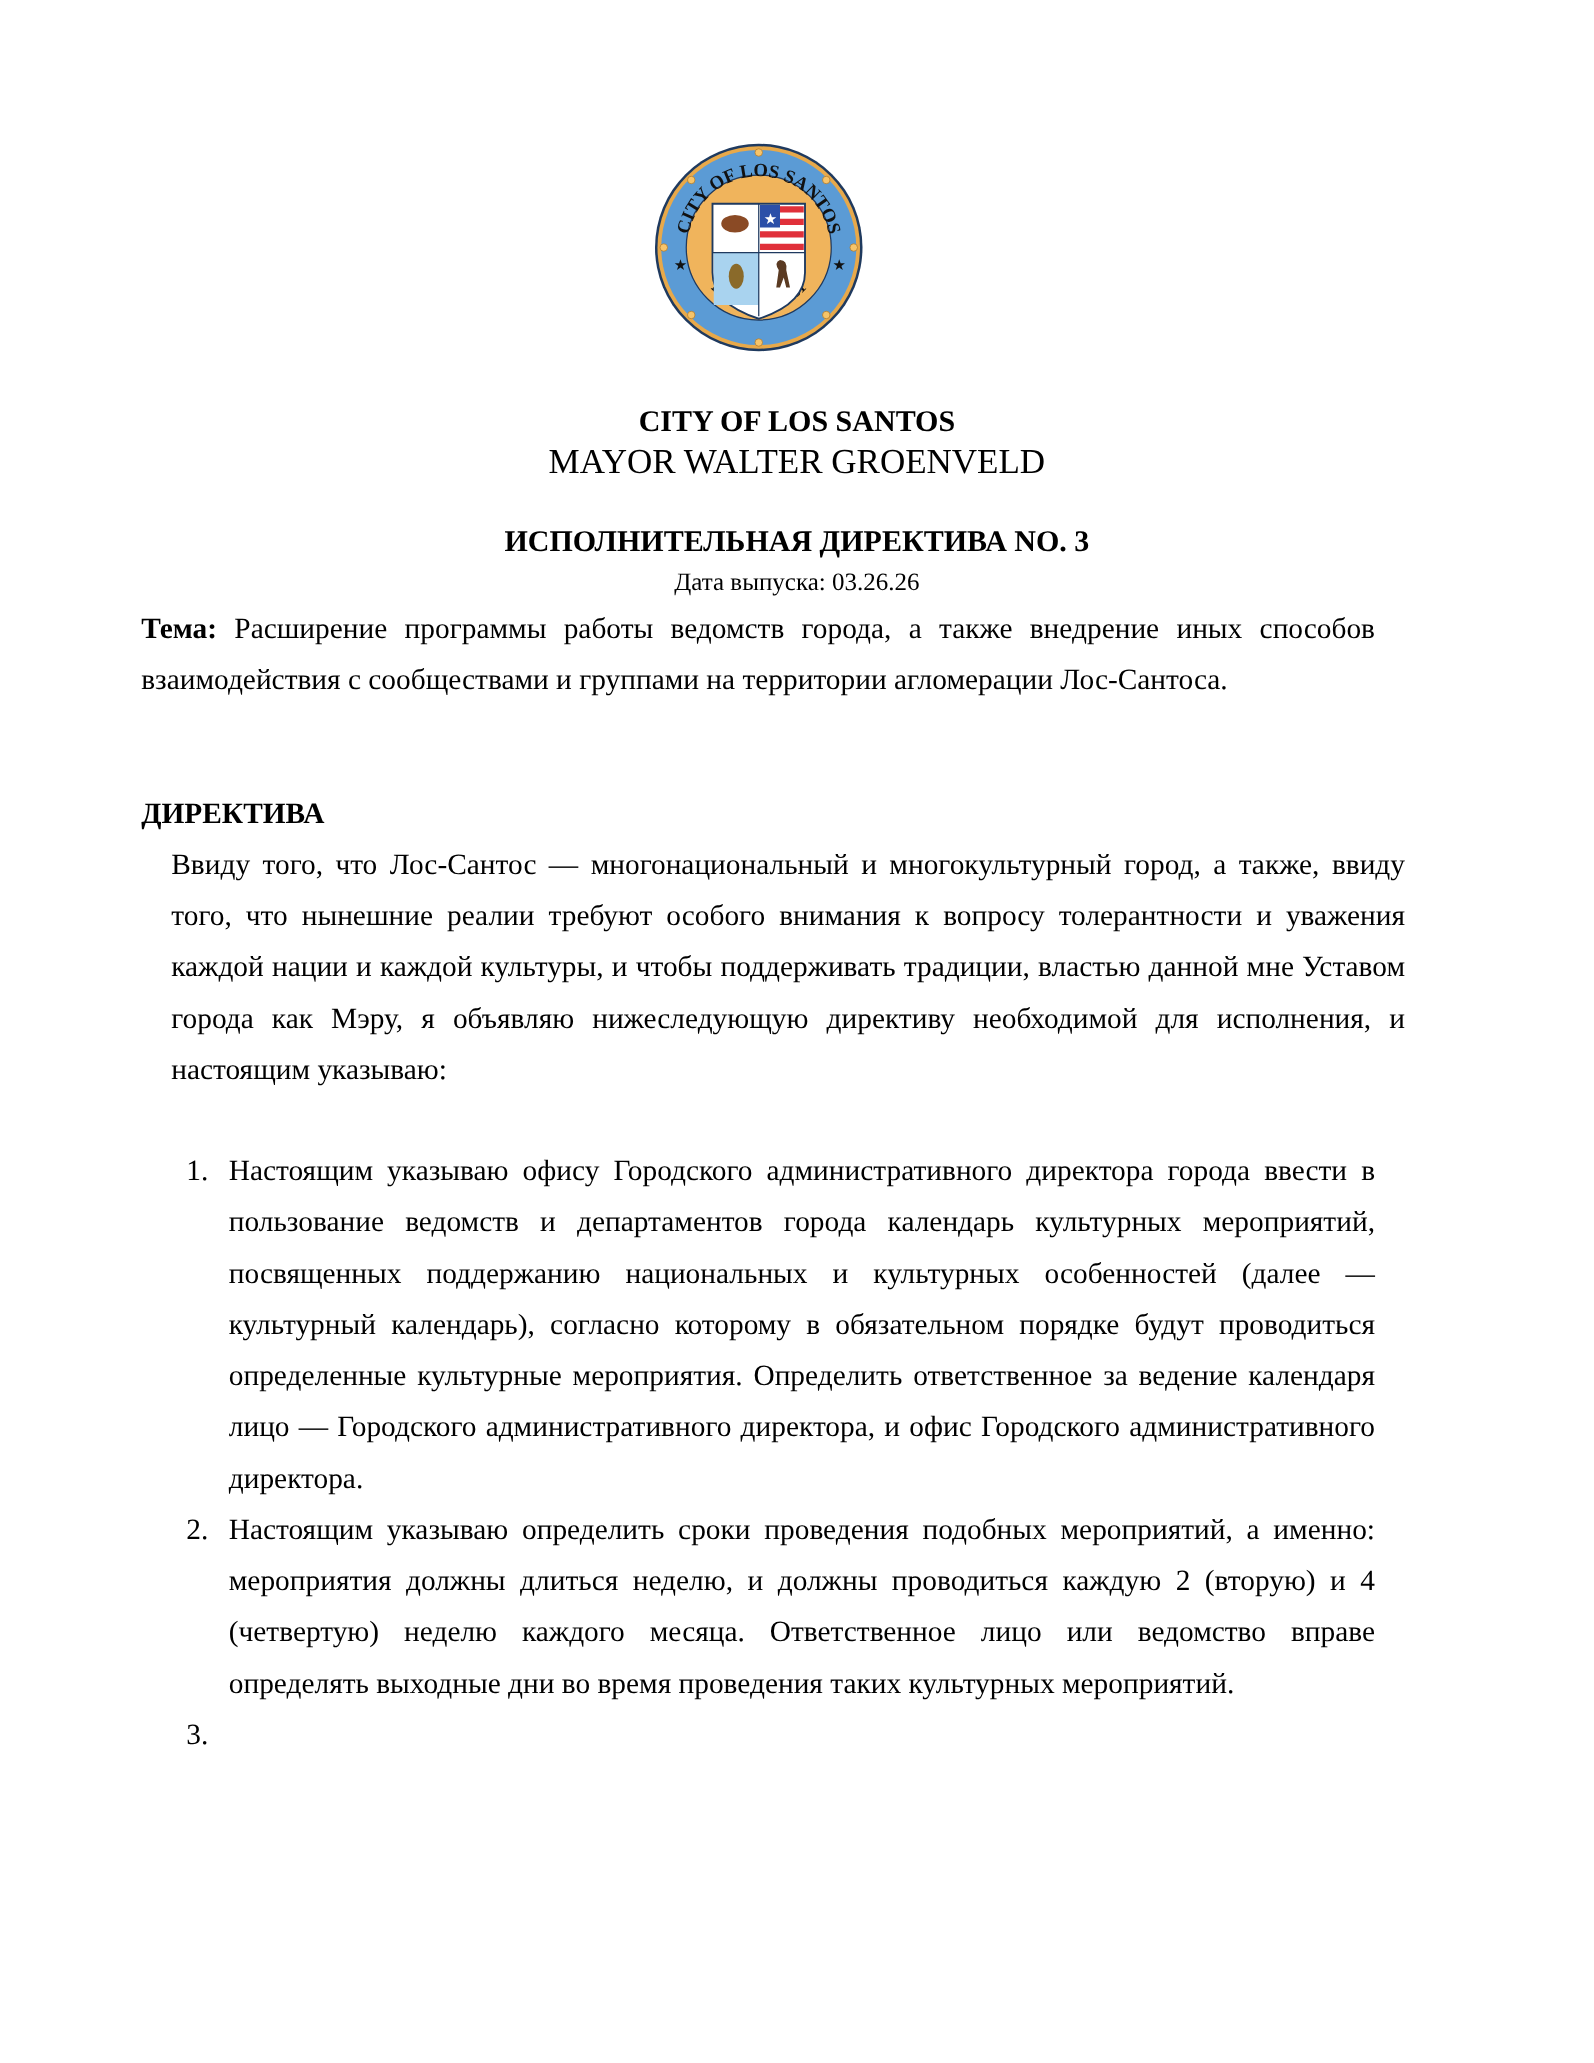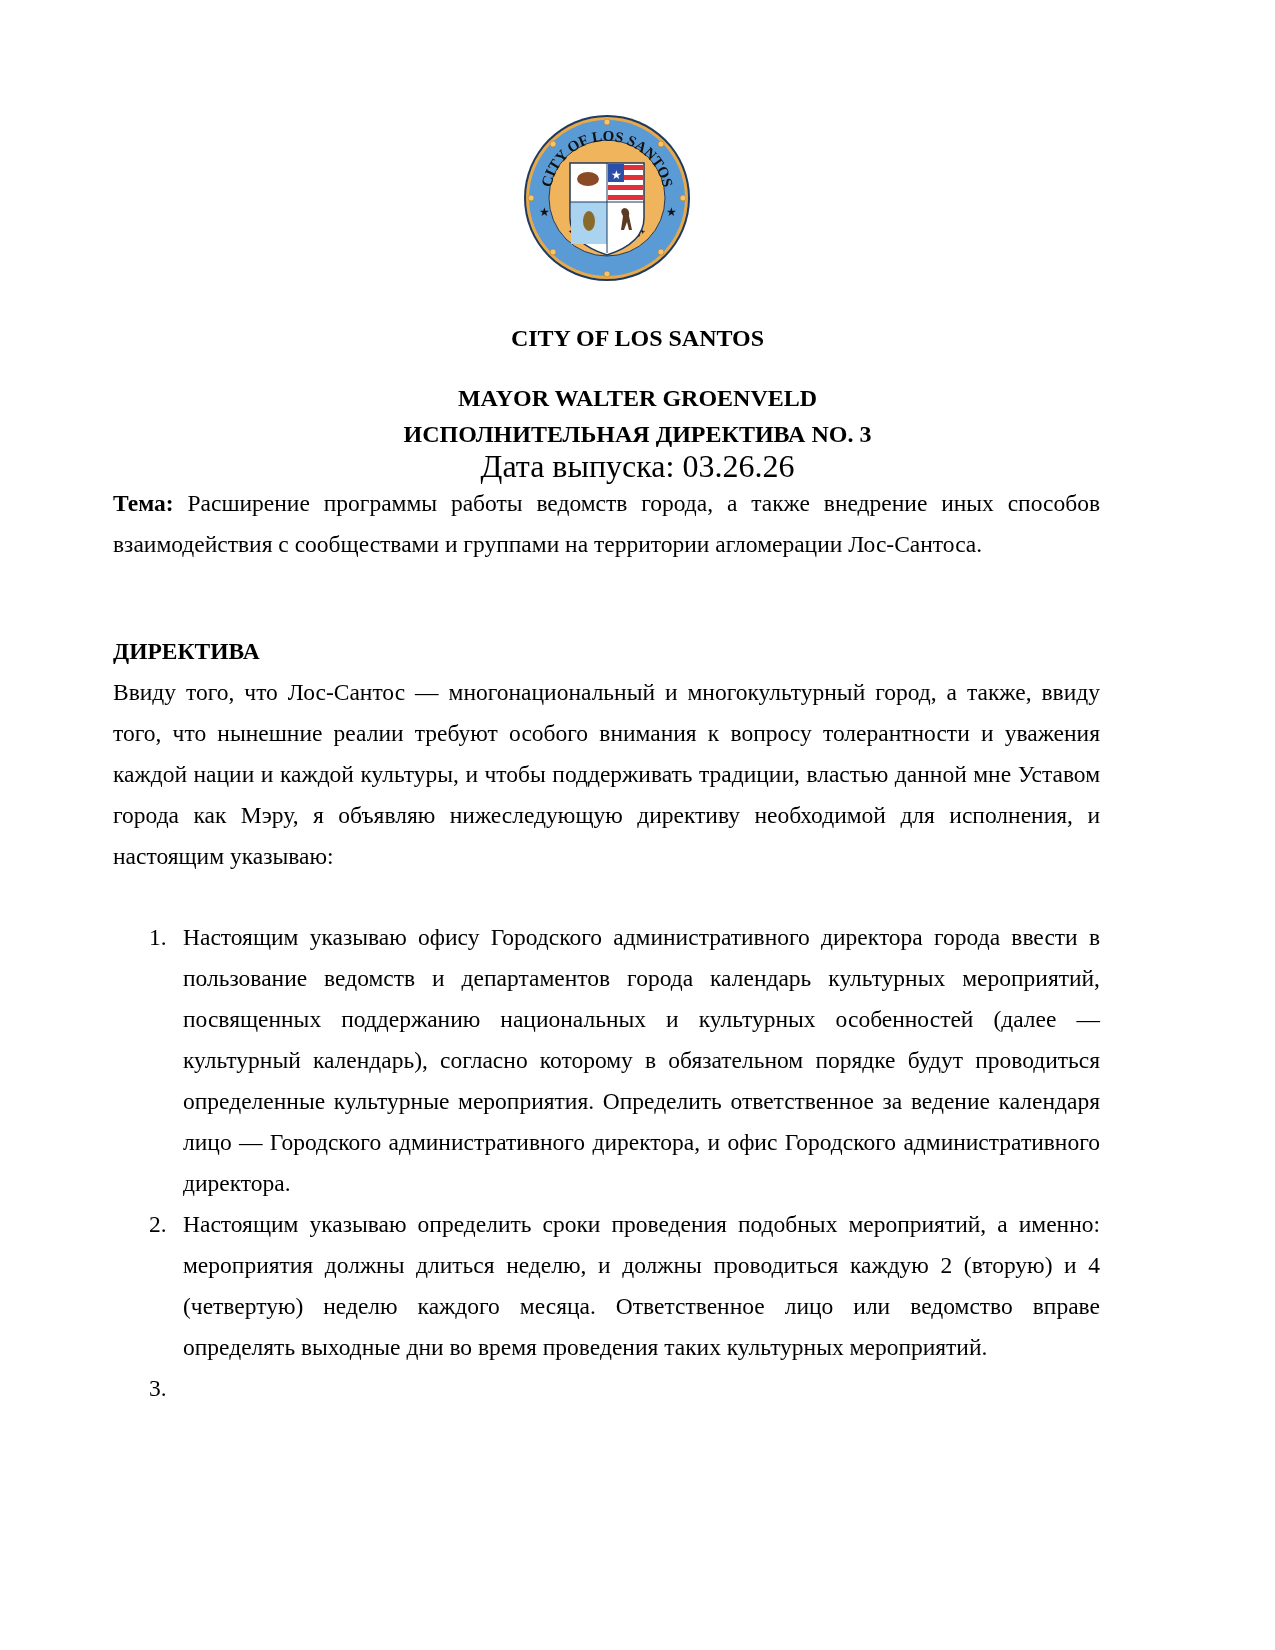--- a/index.html
+++ b/index.html
@@ -4,31 +4,31 @@
   <style>
     html, body { margin: 0; padding: 0; background: #ffffff; }
     body {
       width: 1275px; height: 1650px; position: relative; overflow: hidden;
       font-family: "Liberation Serif", "DejaVu Serif", serif;
       color: #000;
     }
     .seal { position: absolute; left: 522px; top: 113px; width: 170px; height: 170px; }
     .center-block { position: absolute; left: 0; width: 1275px; text-align: center; }
     .title1 { top: 322px; font-weight: bold; font-size: 24px; line-height: 32px; }
-    .title2 { top: 354px; font-weight: bold; font-size: 24px; line-height: 32px; margin-top: 28px; }
+    .title2 { top: 354px; font-weight: normal; font-size: 28px; line-height: 32px; }
     .dir-title { top: 418px; font-weight: bold; font-size: 24px; line-height: 32px; }
-    .dir-date { top: 450px; font-size: 32px; line-height: 32px; }
+    .dir-date { top: 450px; font-size: 20px; line-height: 32px; }
     .para {
       position: absolute; left: 113px; width: 987px;
       font-size: 23.5px; line-height: 41px; text-align: justify;
     }
     .subject { top: 483px; }
     .subject b { font-weight: bold; }
     .heading { position: absolute; left: 113px; top: 631px; font-size: 23.5px; font-weight: bold; line-height: 41px; }
-    .preamble { top: 672px; }
+    .preamble { top: 672px; margin-left: 24px; }
     .list { position: absolute; left: 113px; top: 917px; width: 987px; margin: 0; padding: 0; list-style: none; }
     .list li { position: relative; padding-left: 70px; font-size: 23.5px; line-height: 41px; text-align: justify; }
     .list .num { position: absolute; left: 36px; top: 0; }
   </style>
 </head>
 <body>
 
 <div class="seal">
   <svg viewBox="0 0 170 170" width="170" height="170">
     <defs>

